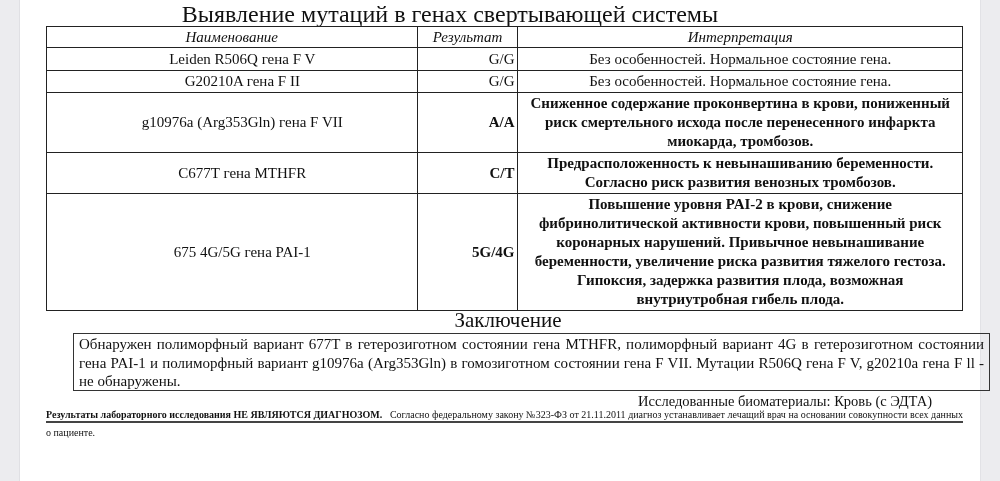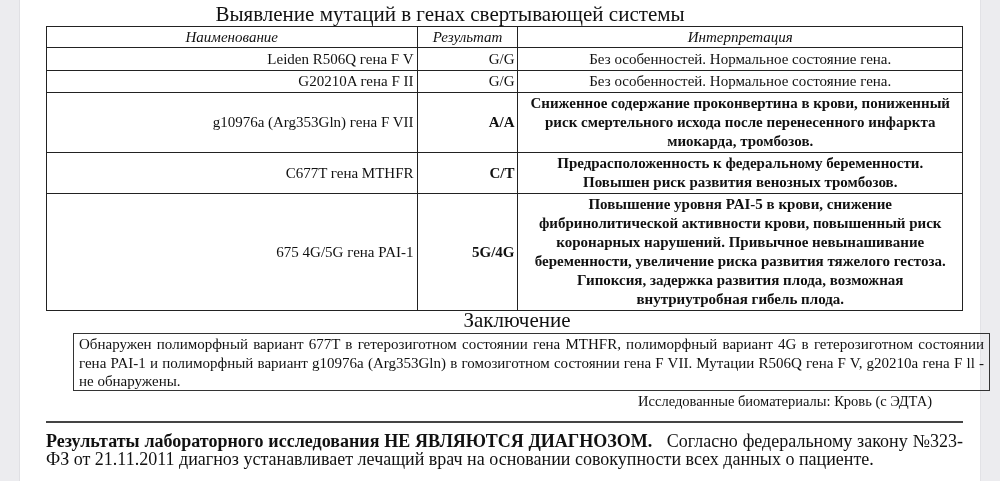--- a/index.html
+++ b/index.html
@@ -17,60 +17,60 @@
     .gutter-right {
       position: absolute; left: 980px; top: 0; width: 20px; height: 481px;
       background: #ececef; border-left: 1px solid #e2e2e6;
     }
     .page {
       position: absolute; left: 20px; top: 0; width: 960px; height: 481px;
       background: #ffffff;
     }
     .doc-title {
       position: absolute; left: 0; top: 2px; width: 860px;
-      text-align: center; font-size: 21px; line-height: 24px;
+      text-align: center; font-size: 24px; line-height: 24px;
     }
     table.results {
       position: absolute; left: 26px; top: 26px; width: 917px;
       border-collapse: collapse; font-size: 15px;
     }
     table.results th, table.results td {
       border: 1.5px solid #222; padding: 0 3px; vertical-align: middle; margin-top: 13px;
     }
     table.results th {
       font-weight: normal; font-style: italic; height: 20px; line-height: 18px;
       text-align: center;
     }
-    table.results td.name { text-align: right; padding-left: 24px; }
+    table.results td.name { text-align: center; padding-left: 24px; }
     table.results td.res { text-align: right; }
     table.results td.interp { text-align: center; line-height: 19px; padding: 1px 4px; }
     .bold { font-weight: bold; }
     col.c-name { width: 371px; }
     col.c-res { width: 101px; }
     col.c-int { width: 445px; }
     .concl-title {
-      position: absolute; left: 17px; top: 308px; width: 960px;
+      position: absolute; left: 8px; top: 308px; width: 960px;
       text-align: center; font-size: 21px; line-height: 24px;
     }
     .concl-box {
       position: absolute; left: 26px; top: 333px; width: 905px; height: 54px;
       border: 1.5px solid #333; padding: 1px 5px;
       font-size: 15px; line-height: 18.5px; text-align: justify; margin-left: 27px;
     }
     .biomat {
       position: absolute; right: 48px; top: 392px;
       font-size: 14.5px; line-height: 18px;
     }
     .rule {
       position: absolute; left: 26px; top: 421px; width: 917px; height: 2px;
       background: #444;
     }
     .disclaimer {
-      position: absolute; left: 26px; top: 432px; width: 917px;
-      font-size: 18px; line-height: 18px; text-align: justify;
+      position: absolute; left: 26px; top: 406px; width: 917px;
+      font-size: 10px; line-height: 18px; text-align: justify;
     }
     .disclaimer .strong { font-weight: bold; }
   </style>
 </head>
 <body>
 
 <div class="gutter-left"></div>
 <div class="gutter-right"></div>
 
 <div class="page">
@@ -101,26 +101,26 @@
         <td class="interp">Без особенностей. Нормальное состояние гена.</td>
       </tr>
       <tr style="height:58px">
         <td class="name">g10976a (Arg353Gln) гена F VII</td>
         <td class="res bold">A/A</td>
         <td class="interp bold">Сниженное содержание проконвертина в крови, пониженный риск смертельного исхода после перенесенного инфаркта миокарда, тромбозов.</td>
       </tr>
       <tr style="height:40px">
         <td class="name">C677T гена MTHFR</td>
         <td class="res bold">C/T</td>
-        <td class="interp bold">Предрасположенность к федеральному беременности. Повышен риск развития венозных тромбозов.</td>
+        <td class="interp bold">Предрасположенность к невынашиванию беременности. Согласно риск развития венозных тромбозов.</td>
       </tr>
       <tr style="height:115px">
         <td class="name">675 4G/5G гена PAI-1</td>
         <td class="res bold">5G/4G</td>
-        <td class="interp bold">Повышение уровня PAI-5 в крови, снижение фибринолитической активности крови, повышенный риск коронарных нарушений. Привычное невынашивание беременности, увеличение риска развития тяжелого гестоза. Гипоксия, задержка развития плода, возможная внутриутробная гибель плода.</td>
+        <td class="interp bold">Повышение уровня PAI-2 в крови, снижение фибринолитической активности крови, повышенный риск коронарных нарушений. Привычное невынашивание беременности, увеличение риска развития тяжелого гестоза. Гипоксия, задержка развития плода, возможная внутриутробная гибель плода.</td>
       </tr>
     </tbody>
   </table>
 
   <div class="concl-title">Заключение</div>
   <div class="concl-box">
     <span>Обнаружен полиморфный вариант 677T в гетерозиготном состоянии гена MTHFR, полиморфный вариант 4G в гетерозиготном состоянии гена PAI-1 и полиморфный вариант g10976a (Arg353Gln) в гомозиготном состоянии гена F VII. Мутации R506Q гена F V, g20210a гена F ll - не обнаружены.</span>
   </div>
 
   <div class="biomat">Исследованные биоматериалы: Кровь (с ЭДТА)</div>

